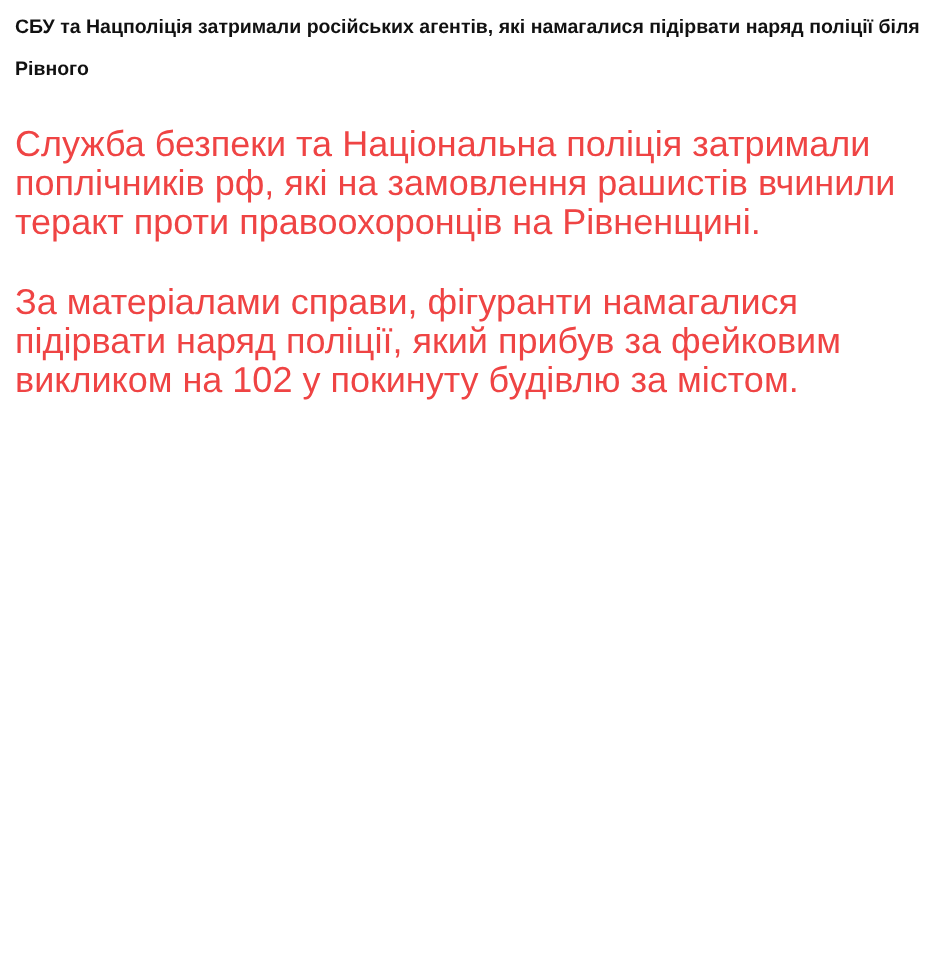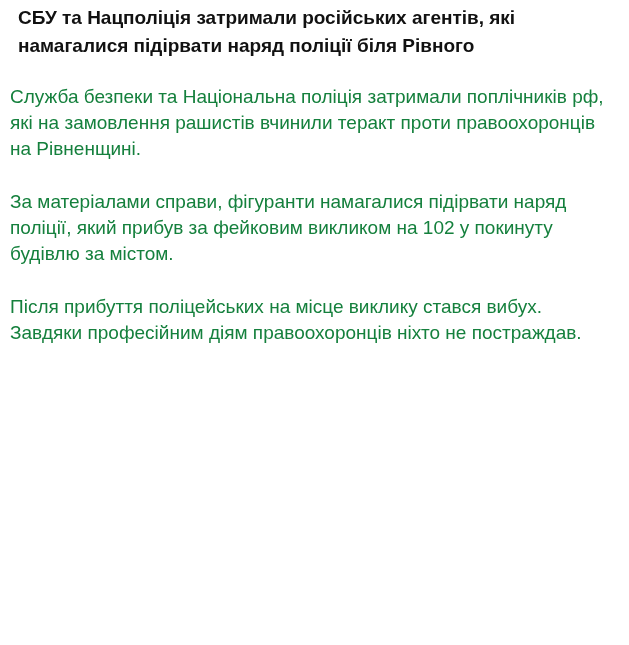--- a/index.html
+++ b/index.html
@@ -13,38 +13,37 @@
     background: #ffffff;
     font-family: "Liberation Sans", "DejaVu Sans", sans-serif;
     color: #111111;
   }
   .article {
     box-sizing: border-box;
     width: 629px;
     padding: 4px 12px 0 10px;
   }
   .article-title {
-    margin: 0 0 24px 8px;
-    font-size: 19px;
+    margin: 0 0 24px 0;
+    font-size: 13px;
     line-height: 28px;
     font-weight: 700;
     color: #111111;
     letter-spacing: 0;
   }
   .article-body p {
     margin: 0 0 27px 0;
-    font-size: 19px;
+    font-size: 24px;
     line-height: 26px;
     font-weight: 400;
-    color: #15803d;
+    color: #ef4444;
   }
 </style>
 </head>
 <body>
 
 <article class="article">
   <h1 class="article-title">СБУ та Нацполіція затримали російських агентів, які намагалися підірвати наряд поліції біля Рівного</h1>
   <div class="article-body" id="article-body">
       <p>Служба безпеки та Національна поліція затримали поплічників рф, які на замовлення рашистів вчинили теракт проти правоохоронців на Рівненщині.</p>
       <p>За матеріалами справи, фігуранти намагалися підірвати наряд поліції, який прибув за фейковим викликом на 102 у покинуту будівлю за містом.</p>
-      <p>Після прибуття поліцейських на місце виклику стався вибух. Завдяки професійним діям правоохоронців ніхто не постраждав.</p>
     </div>
 </article>
 
 </body></html>

